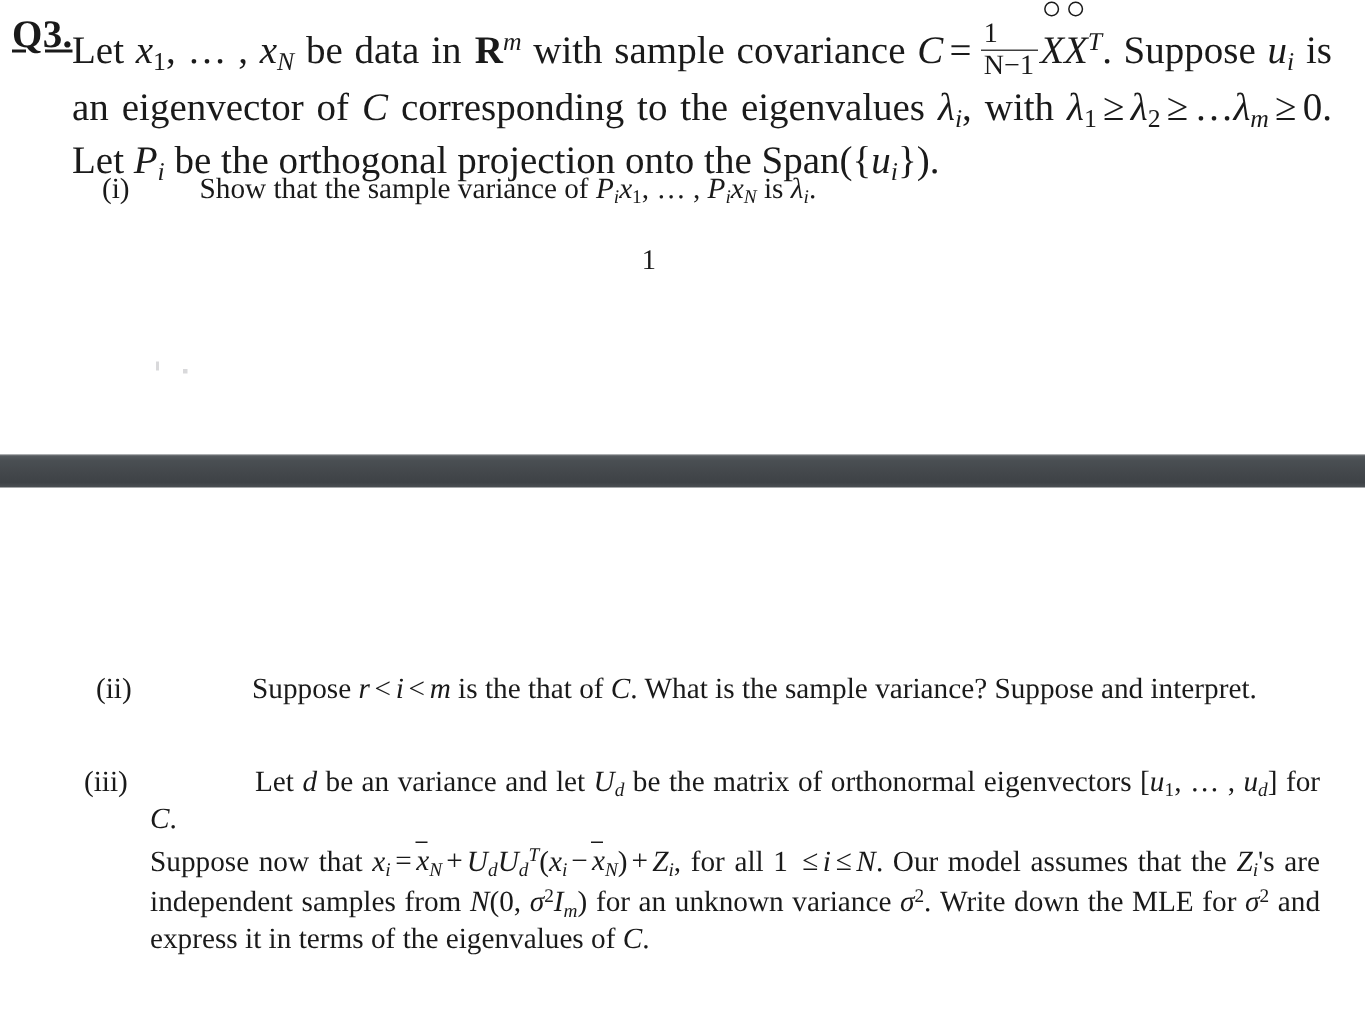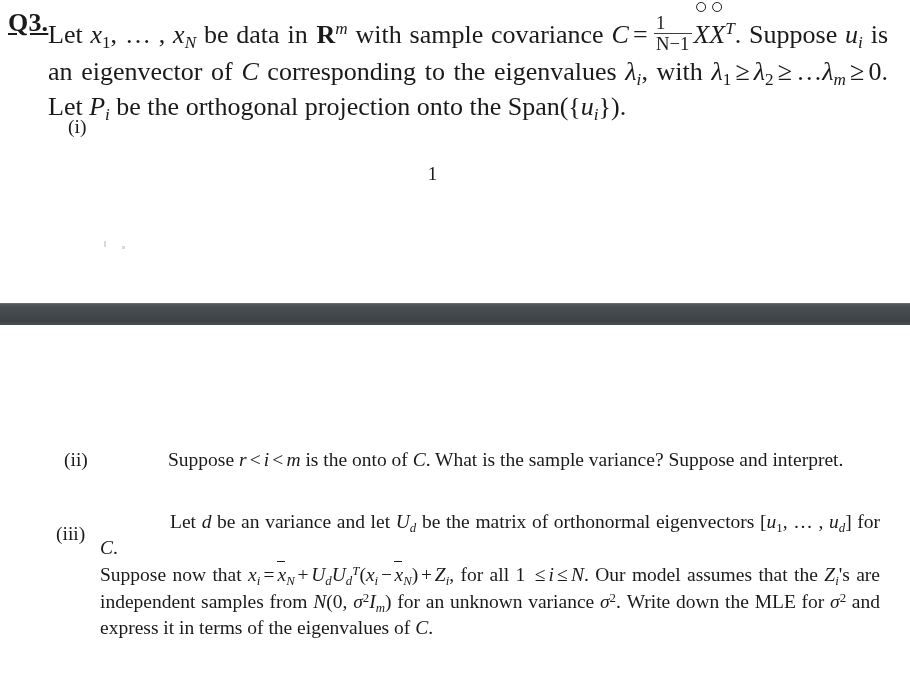--- a/index.html
+++ b/index.html
@@ -120,21 +120,21 @@
 
   .item-i      { left: 0; top: 115px; width: 880px; }
   .item-i .item-marker  { left: 68px; top: 0; }
   .item-i .item-text    { margin-left: 133px; }
 
   .item-ii     { left: 0; top: 448px; width: 880px; }
   .item-ii .item-marker { left: 64px; top: 0; text-align: right; }
   .item-ii .item-text   { margin-left: 100px; text-indent: 68px; }
 
   .item-iii    { left: 0; top: 510px; width: 880px; }
-  .item-iii .item-marker{ left: 56px; top: 12px; }
+  .item-iii .item-marker{ left: 56px; top: 0; }
   .item-iii .item-text  { margin-left: 100px; text-indent: 70px; }
   .item-iii .para2      { display: block; text-indent: 0; margin-top: 2px; }
 
   .page-number {
     position: absolute;
     left: 0;
     top: 163px;
     width: 865px;
     text-align: center;
     font-size: 19px;
@@ -172,31 +172,34 @@
     <span class="q-label">Q3.</span>
     <span class="q-body">
       <span>Let </span><span class="mi">x</span><span class="sub-n">1</span><span>, … , </span><span class="mi">x</span><span class="sub">N</span><span> be data in </span><span class="blackboard" style="font-weight:600">R</span><span class="sup">m</span><span> with sample covariance </span><span class="mi">C</span><span class="rel">=</span><span class="frac"><span class="num">1</span><span class="den">N−1</span></span><span class="ring">X</span><span class="ring">X</span><span class="sup">T</span><span>. Suppose </span><span class="mi">u</span><span class="sub">i</span><span> is an eigenvector of </span><span class="mi">C</span><span> corresponding to the eigenvalues </span><span class="mi">λ</span><span class="sub">i</span><span>, with </span><span class="mi">λ</span><span class="sub-n">1</span><span class="rel">≥</span><span class="mi">λ</span><span class="sub-n">2</span><span class="rel">≥</span><span>…</span><span class="mi">λ</span><span class="sub">m</span><span class="rel">≥</span><span>0. Let </span><span class="mi">P</span><span class="sub">i</span><span> be the orthogonal projection onto the Span(</span><span>{</span><span class="mi">u</span><span class="sub">i</span><span>}</span><span>).</span>
     </span>
   </div>
 
   <div class="item item-i">
     <span class="item-marker">(i)</span>
     <span class="speck" style="left:104px; top:126px; width:2px; height:6px;"></span>
     <span class="speck" style="left:122px; top:131px; width:3px; height:3px;"></span>
+    <span class="item-text">
+      <span>Show that the sample variance of </span><span class="mi">P</span><span class="sub">i</span><span class="mi">x</span><span class="sub-n">1</span><span>, … , </span><span class="mi">P</span><span class="sub">i</span><span class="mi">x</span><span class="sub">N</span><span> is </span><span class="mi">λ</span><span class="sub">i</span><span>.</span>
+    </span>
   </div>
 
   <div class="page-number">1</div>
 
   <div class="divider"></div>
 
   <div class="item item-ii">
     <span class="item-marker">(ii)</span>
 
     <span class="item-text">
-      <span>Suppose </span><span class="mi">r</span><span class="rel">&lt;</span><span class="mi">i</span><span class="rel">&lt;</span><span class="mi">m</span><span> is the onto of </span><span class="mi">C</span><span>. What is the sample variance? Suppose and interpret.</span>
+      <span>Suppose </span><span class="mi">r</span><span class="rel">&lt;</span><span class="mi">i</span><span class="rel">&lt;</span><span class="mi">m</span><span> is the that of </span><span class="mi">C</span><span>. What is the sample variance? Suppose and interpret.</span>
     </span>
   </div>
 
   <div class="item item-iii">
     <span class="item-marker">(iii)</span>
 
     <span class="item-text">
       <span>Let </span><span class="mi">d</span><span> be an variance and let </span><span class="mi">U</span><span class="sub">d</span><span> be the matrix of orthonormal eigenvectors </span><span>[</span><span class="mi">u</span><span class="sub-n">1</span><span>, … , </span><span class="mi">u</span><span class="sub">d</span><span>]</span><span> for </span><span class="mi">C</span><span>.</span>
 
       <span class="para2">

